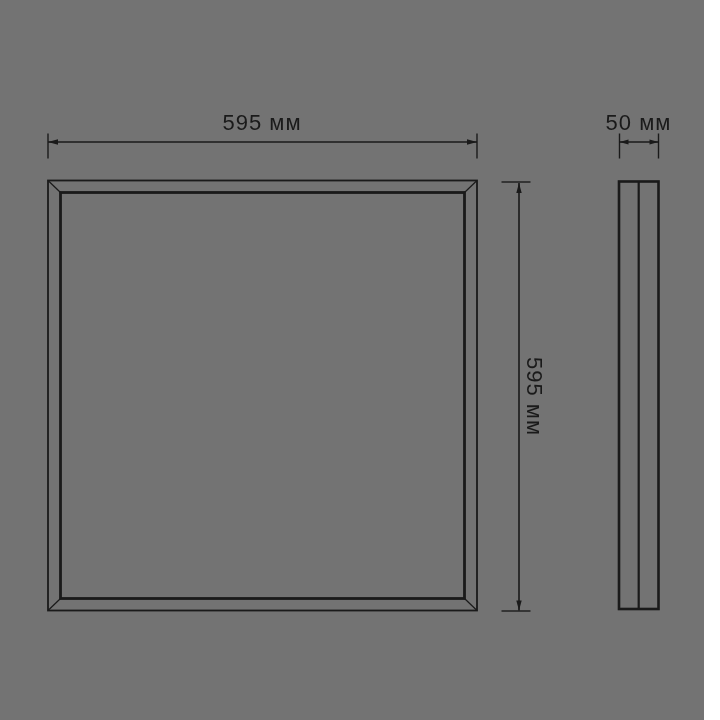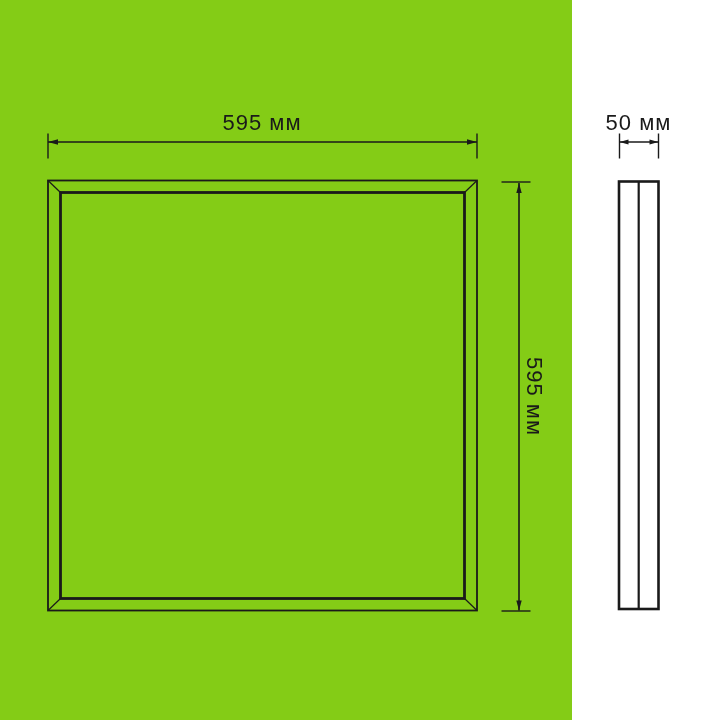--- a/index.html
+++ b/index.html
@@ -6,23 +6,23 @@
   html, body {
     margin: 0;
     padding: 0;
     width: 720px;
     height: 720px;
     background: #ffffff;
     overflow: hidden;
   }
   .canvas {
     position: relative;
-    width: 572px;
+    width: 704px;
     height: 720px;
-    background: #84cc16;
+    background: #737373;
   }
   svg {
     display: block;
     width: 720px;
     height: 720px;
   }
   svg text {
     font-family: "Liberation Sans", "DejaVu Sans", sans-serif;
     font-weight: 300;
     font-size: 22px;

